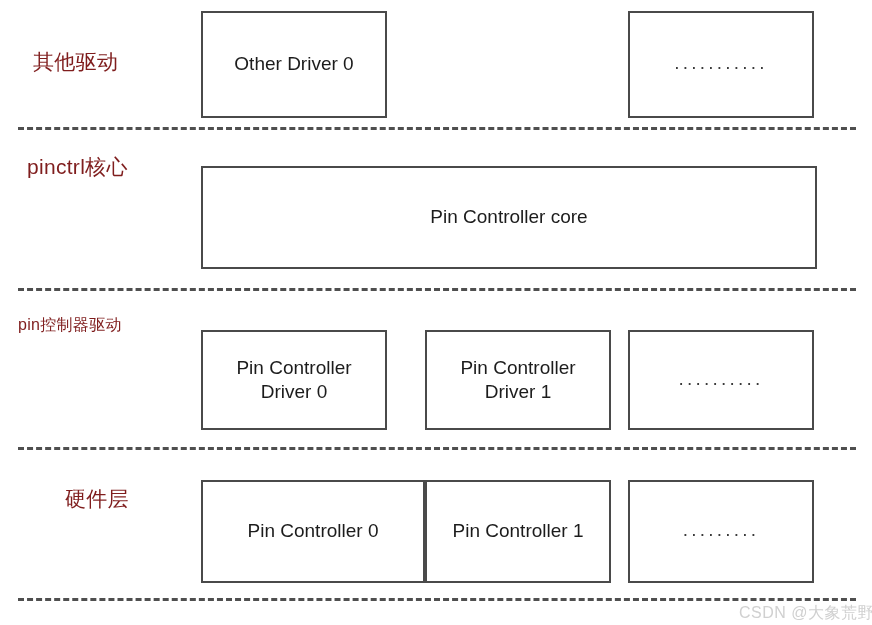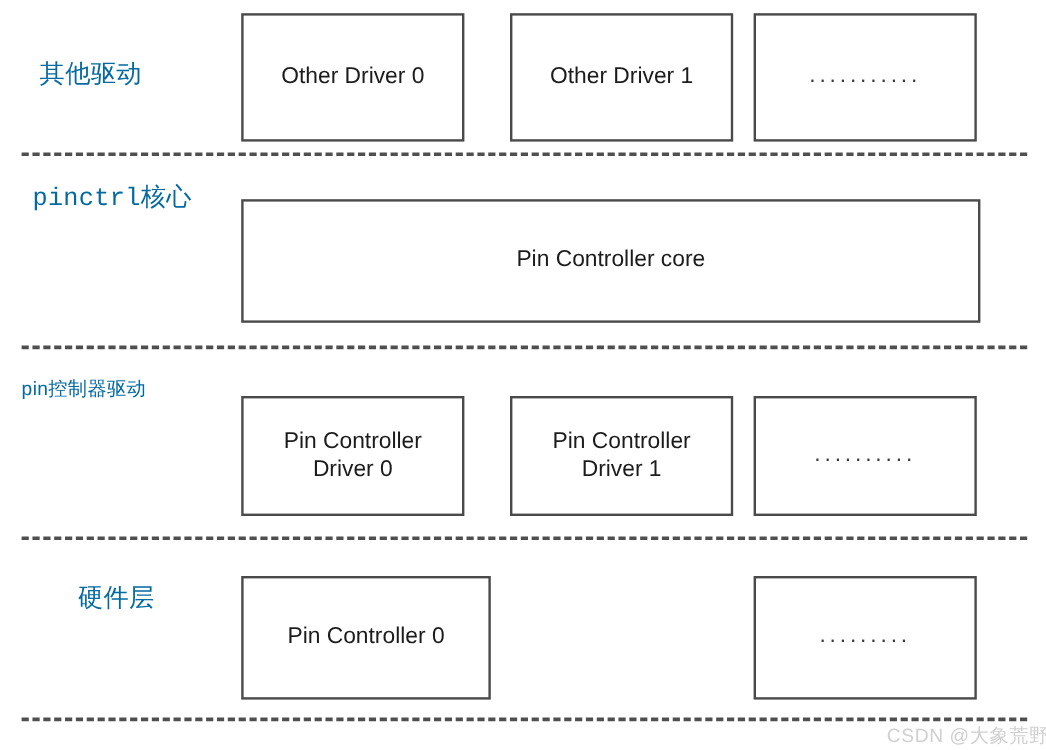--- a/index.html
+++ b/index.html
@@ -21,21 +21,21 @@
     top: 0;
     width: 872px;
     height: 625px;
   }
 
   
   .layer-label {
     position: absolute;
     font-size: 21px;
     line-height: 1.15;
-    color: #0369a1;
+    color: #7f1d1d;
     white-space: nowrap;
     letter-spacing: 0.3px;
     text-align: right;
   }
   .layer-label.small {
     font-size: 16px;
   }
 
   
   .box {
@@ -87,31 +87,28 @@
 <body>
 
 <div id="diagram">
 
   <div class="layer-label" style="left:33px; top:50px;">其他驱动</div>
 
   <div class="box" style="left:201px; top:11px; width:186px; height:107px;">
     <span class="box-text">Other Driver 0</span>
   </div>
 
-  <div class="box" style="left:425px; top:11px; width:186px; height:107px;">
-    <span class="box-text">Other Driver 1</span>
-  </div>
 
   <div class="box" style="left:628px; top:11px; width:186px; height:107px;">
     <span class="dots">...........</span>
   </div>
 
   <div class="separator" style="left:18px; top:127px; width:838px;"></div>
 
-  <div class="layer-label" style="left:27px; top:155px;font-family:Liberation Mono, monospace;">pinctrl核心</div>
+  <div class="layer-label" style="left:27px; top:155px;">pinctrl核心</div>
 
   <div class="box" style="left:201px; top:166px; width:616px; height:103px;text-align:center;">
     <span class="box-text">Pin Controller core</span>
   </div>
 
   <div class="separator" style="left:18px; top:288px; width:838px;"></div>
 
   <div class="layer-label small" style="left:18px; top:316px;">pin控制器驱动</div>
 
   <div class="box" style="left:201px; top:330px; width:186px; height:100px;">
@@ -125,24 +122,27 @@
   </div>
 
   <div class="box" style="left:628px; top:330px; width:186px; height:100px;">
     <span class="dots">..........</span>
   </div>
 
   <div class="separator" style="left:18px; top:447px; width:838px;"></div>
 
   <div class="layer-label" style="left:45px; top:487px;margin-left:20px;">硬件层</div>
 
-  <div class="box" style="left:201px; top:480px; width:208px; height:103px;align-items:center;">
+  <div class="box" style="left:201px; top:480px; width:224px; height:103px;align-items:center;">
     <span class="box-text">Pin Controller 0</span>
   </div>
 
+  <div class="box" style="left:425px; top:480px; width:186px; height:103px;">
+    <span class="box-text">Pin Controller 1</span>
+  </div>
 
   <div class="box" style="left:628px; top:480px; width:186px; height:103px;">
     <span class="dots">.........</span>
   </div>
 
   <div class="separator" style="left:18px; top:598px; width:838px;"></div>
 
   <div class="watermark" style="left:739px; top:603px;">CSDN @大象荒野</div>
 
 </div>

